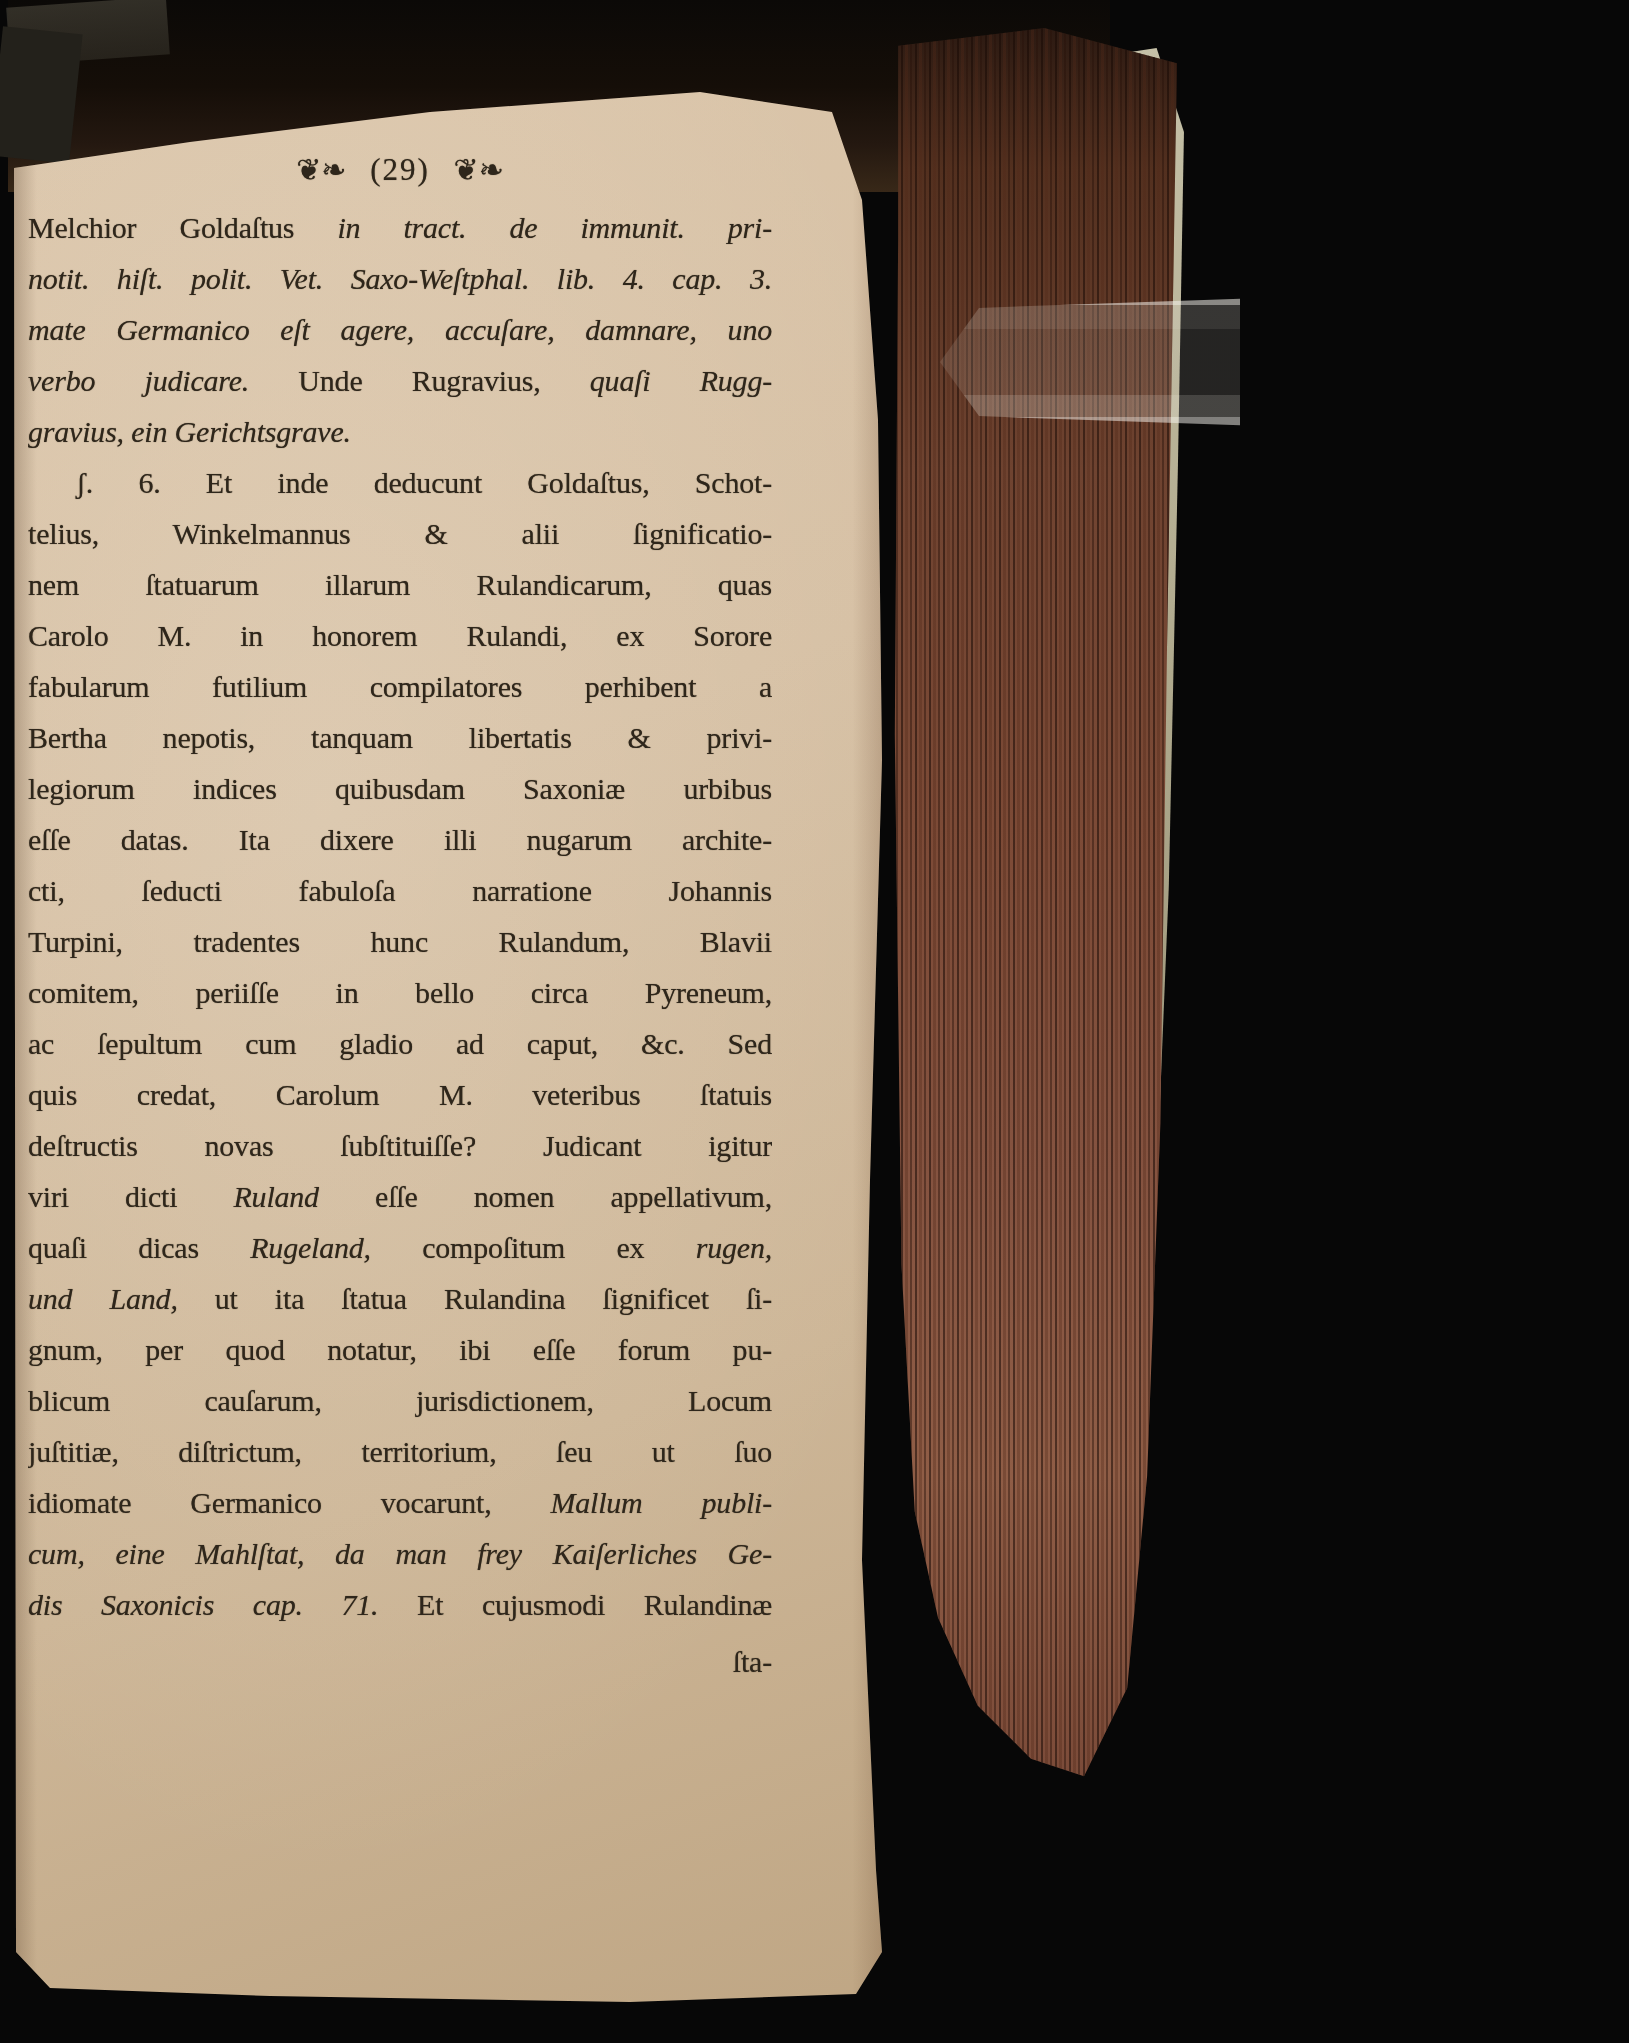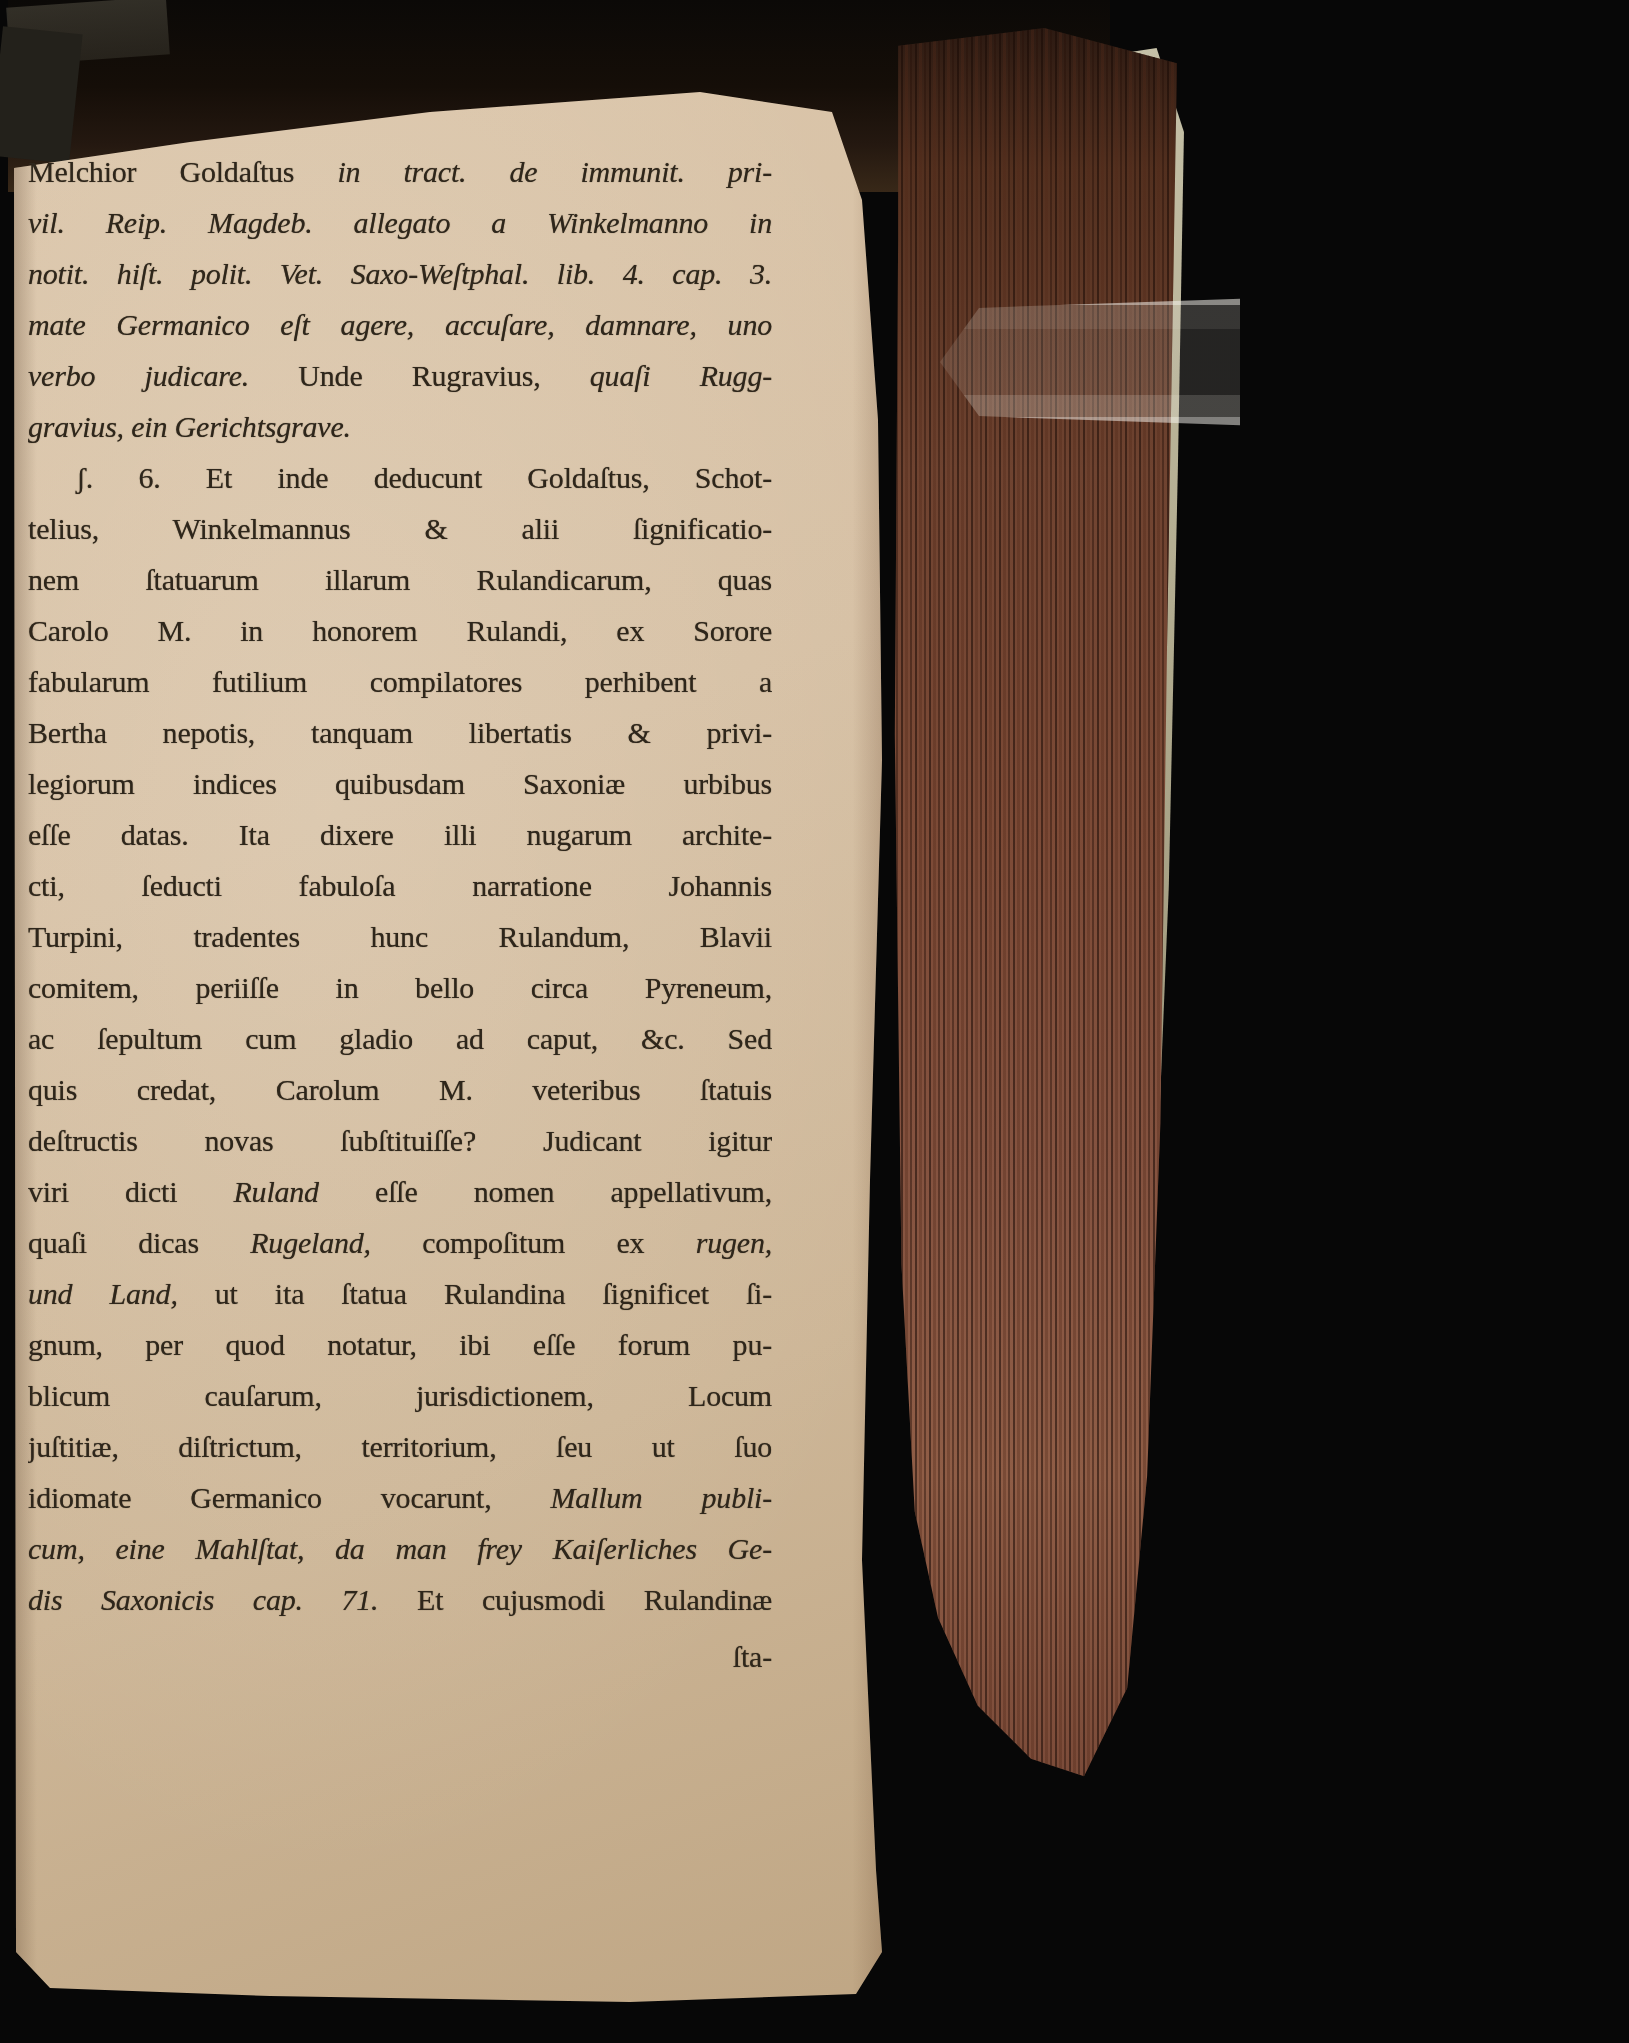--- a/index.html
+++ b/index.html
@@ -61,23 +61,27 @@
 
 <div id="scene">
   <div class="top-dark"></div>
   <div class="tl-board1"></div>
   <div class="tl-board2"></div>
   <div class="cover"></div>
   <div class="fore-edge"></div>
   <div class="page"></div>
 
   <div class="text-block">
+    <div class="header">
+      <span class="orn">❦❧</span>
+      <span class="pgnum">(29)</span>
+      <span class="orn">❦❧</span>
+    </div>
     <div>
         <div class="line"><span>Melchior Goldaſtus </span><span class="it">in tract. de immunit. pri-</span></div>
-        <div class="line"><span class="it">vil. Reip. Magdeb. allegato a Winkelmanno in</span></div>
         <div class="line"><span class="it">notit. hiſt. polit. Vet. Saxo-Weſtphal. lib. 4. cap. 3.</span></div>
         <div class="line"><span class="it">mate Germanico eſt agere, accuſare, damnare, uno</span></div>
         <div class="line"><span class="it">verbo judicare. </span><span>Unde Rugravius, </span><span class="it">quaſi Rugg-</span></div>
         <div class="line l"><span class="it">gravius, </span><span class="it">ein Gerichtsgrave.</span></div>
         <div class="line" style="padding-left: 48px;"><span>ʃ. 6. Et inde deducunt Goldaſtus, Schot-</span></div>
         <div class="line"><span>telius, Winkelmannus &amp; alii ſignificatio-</span></div>
         <div class="line"><span>nem ſtatuarum illarum Rulandicarum, quas</span></div>
         <div class="line"><span>Carolo M. in honorem Rulandi, ex Sorore</span></div>
         <div class="line"><span>fabularum futilium compilatores perhibent a</span></div>
         <div class="line"><span>Bertha nepotis, tanquam libertatis &amp; privi-</span></div>

